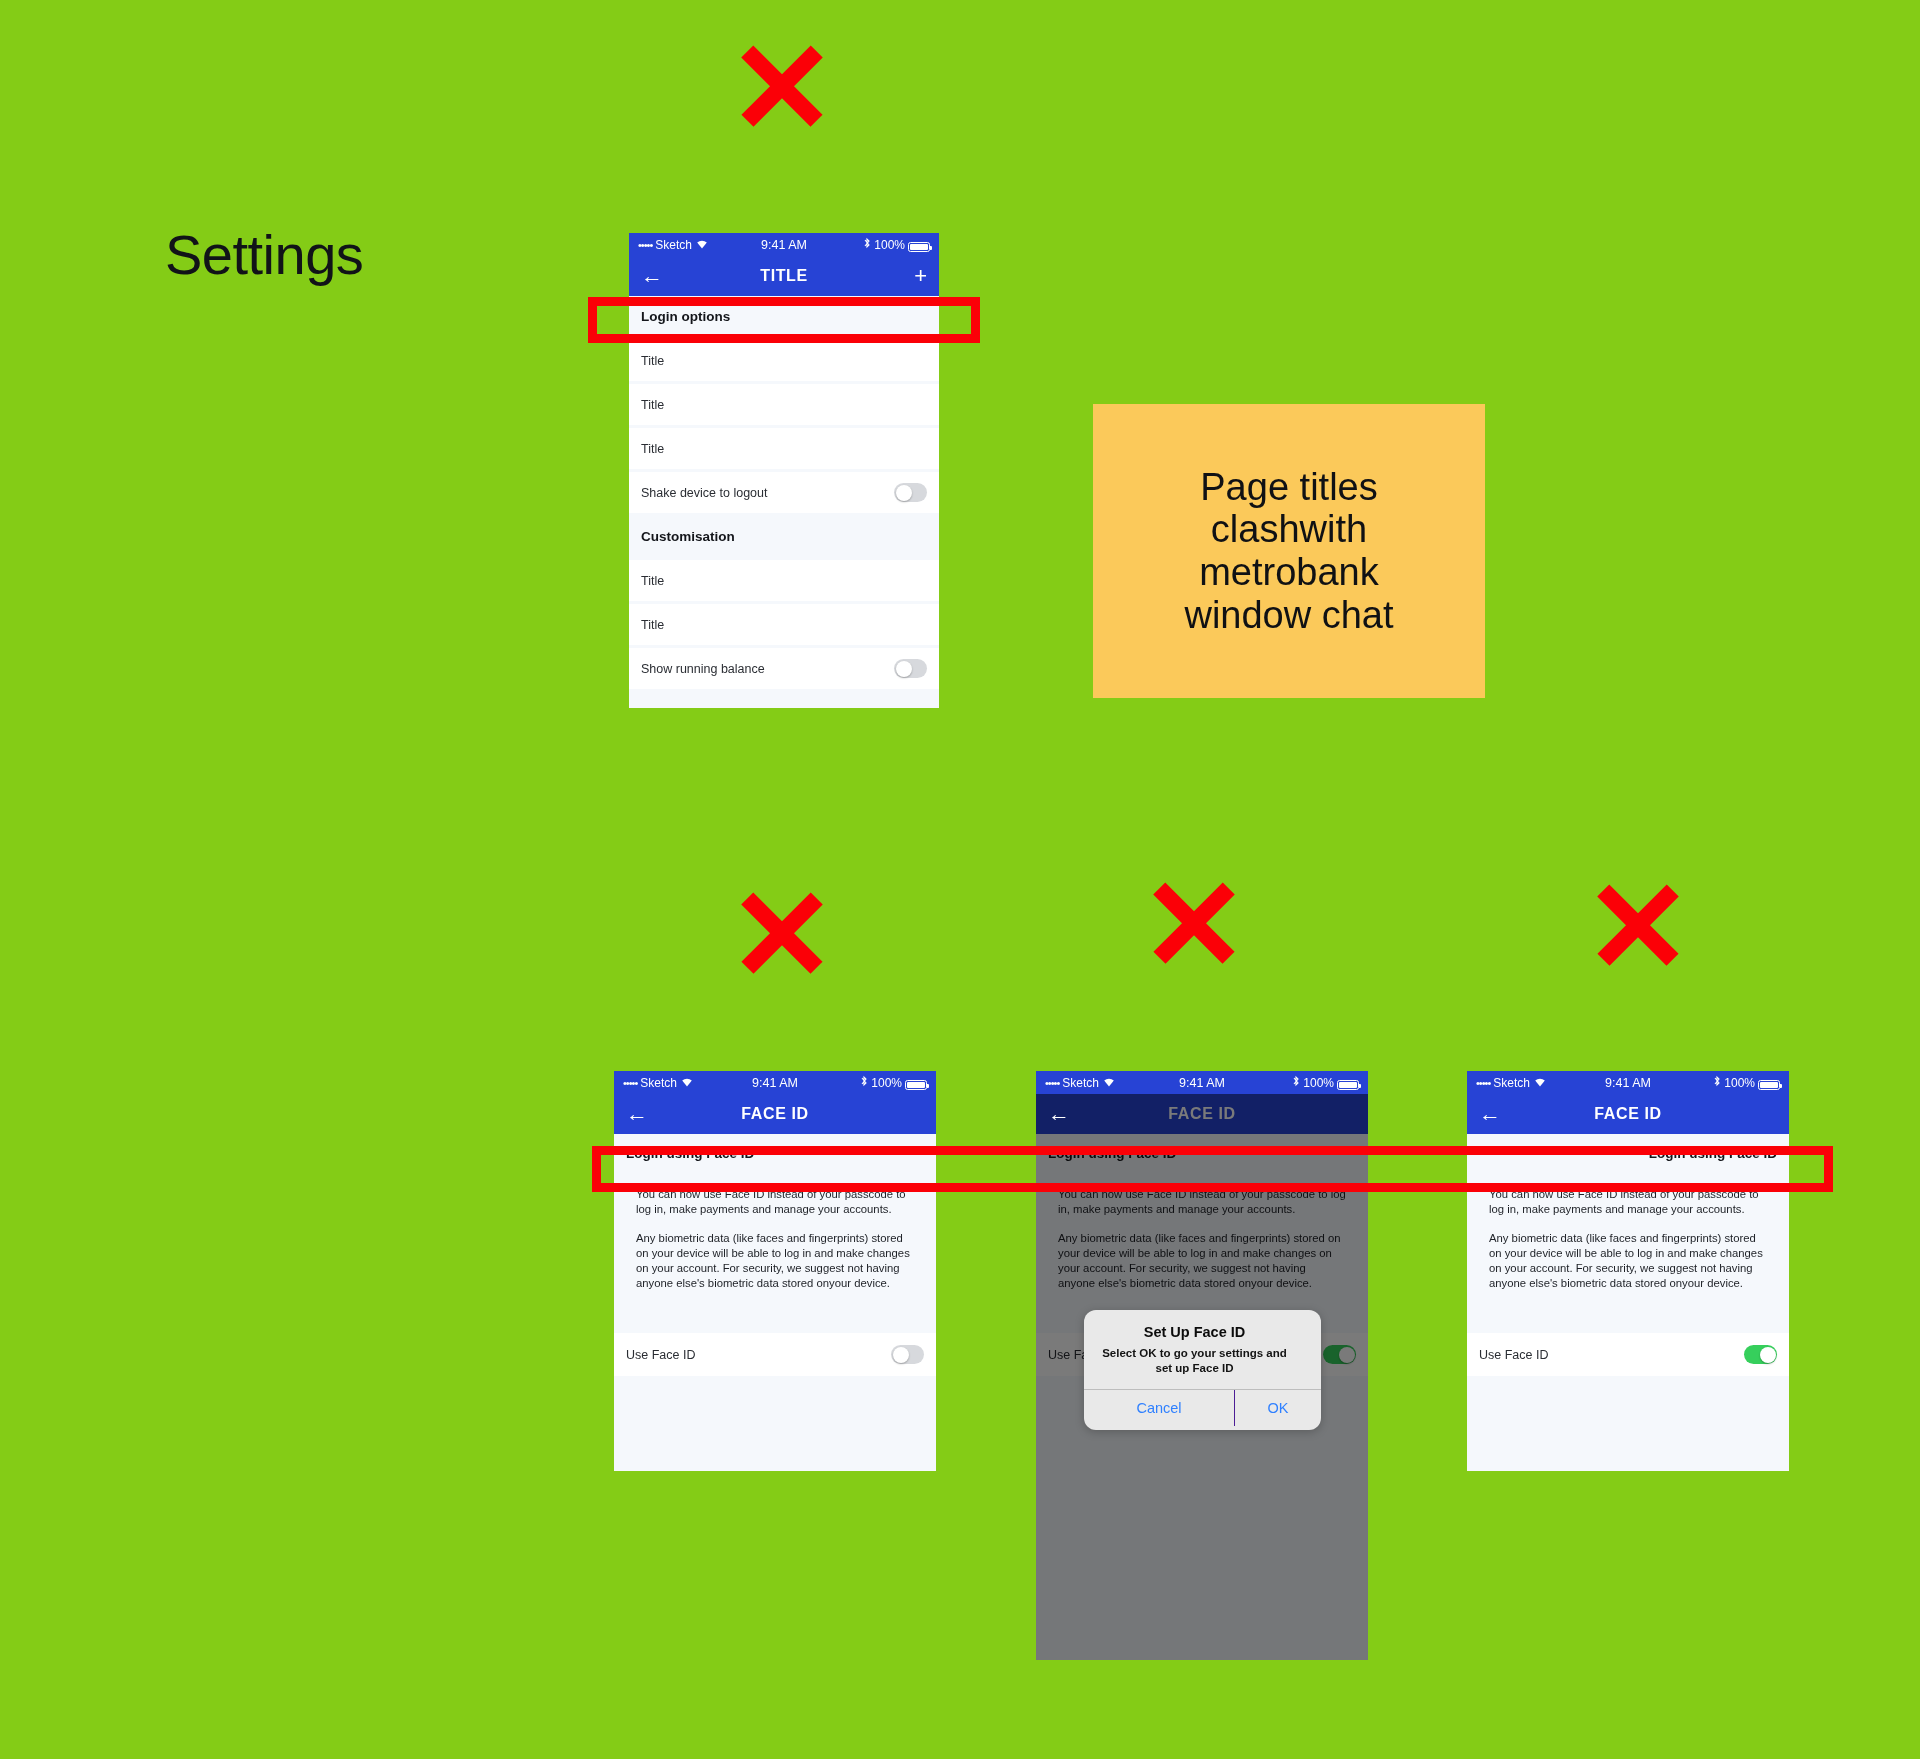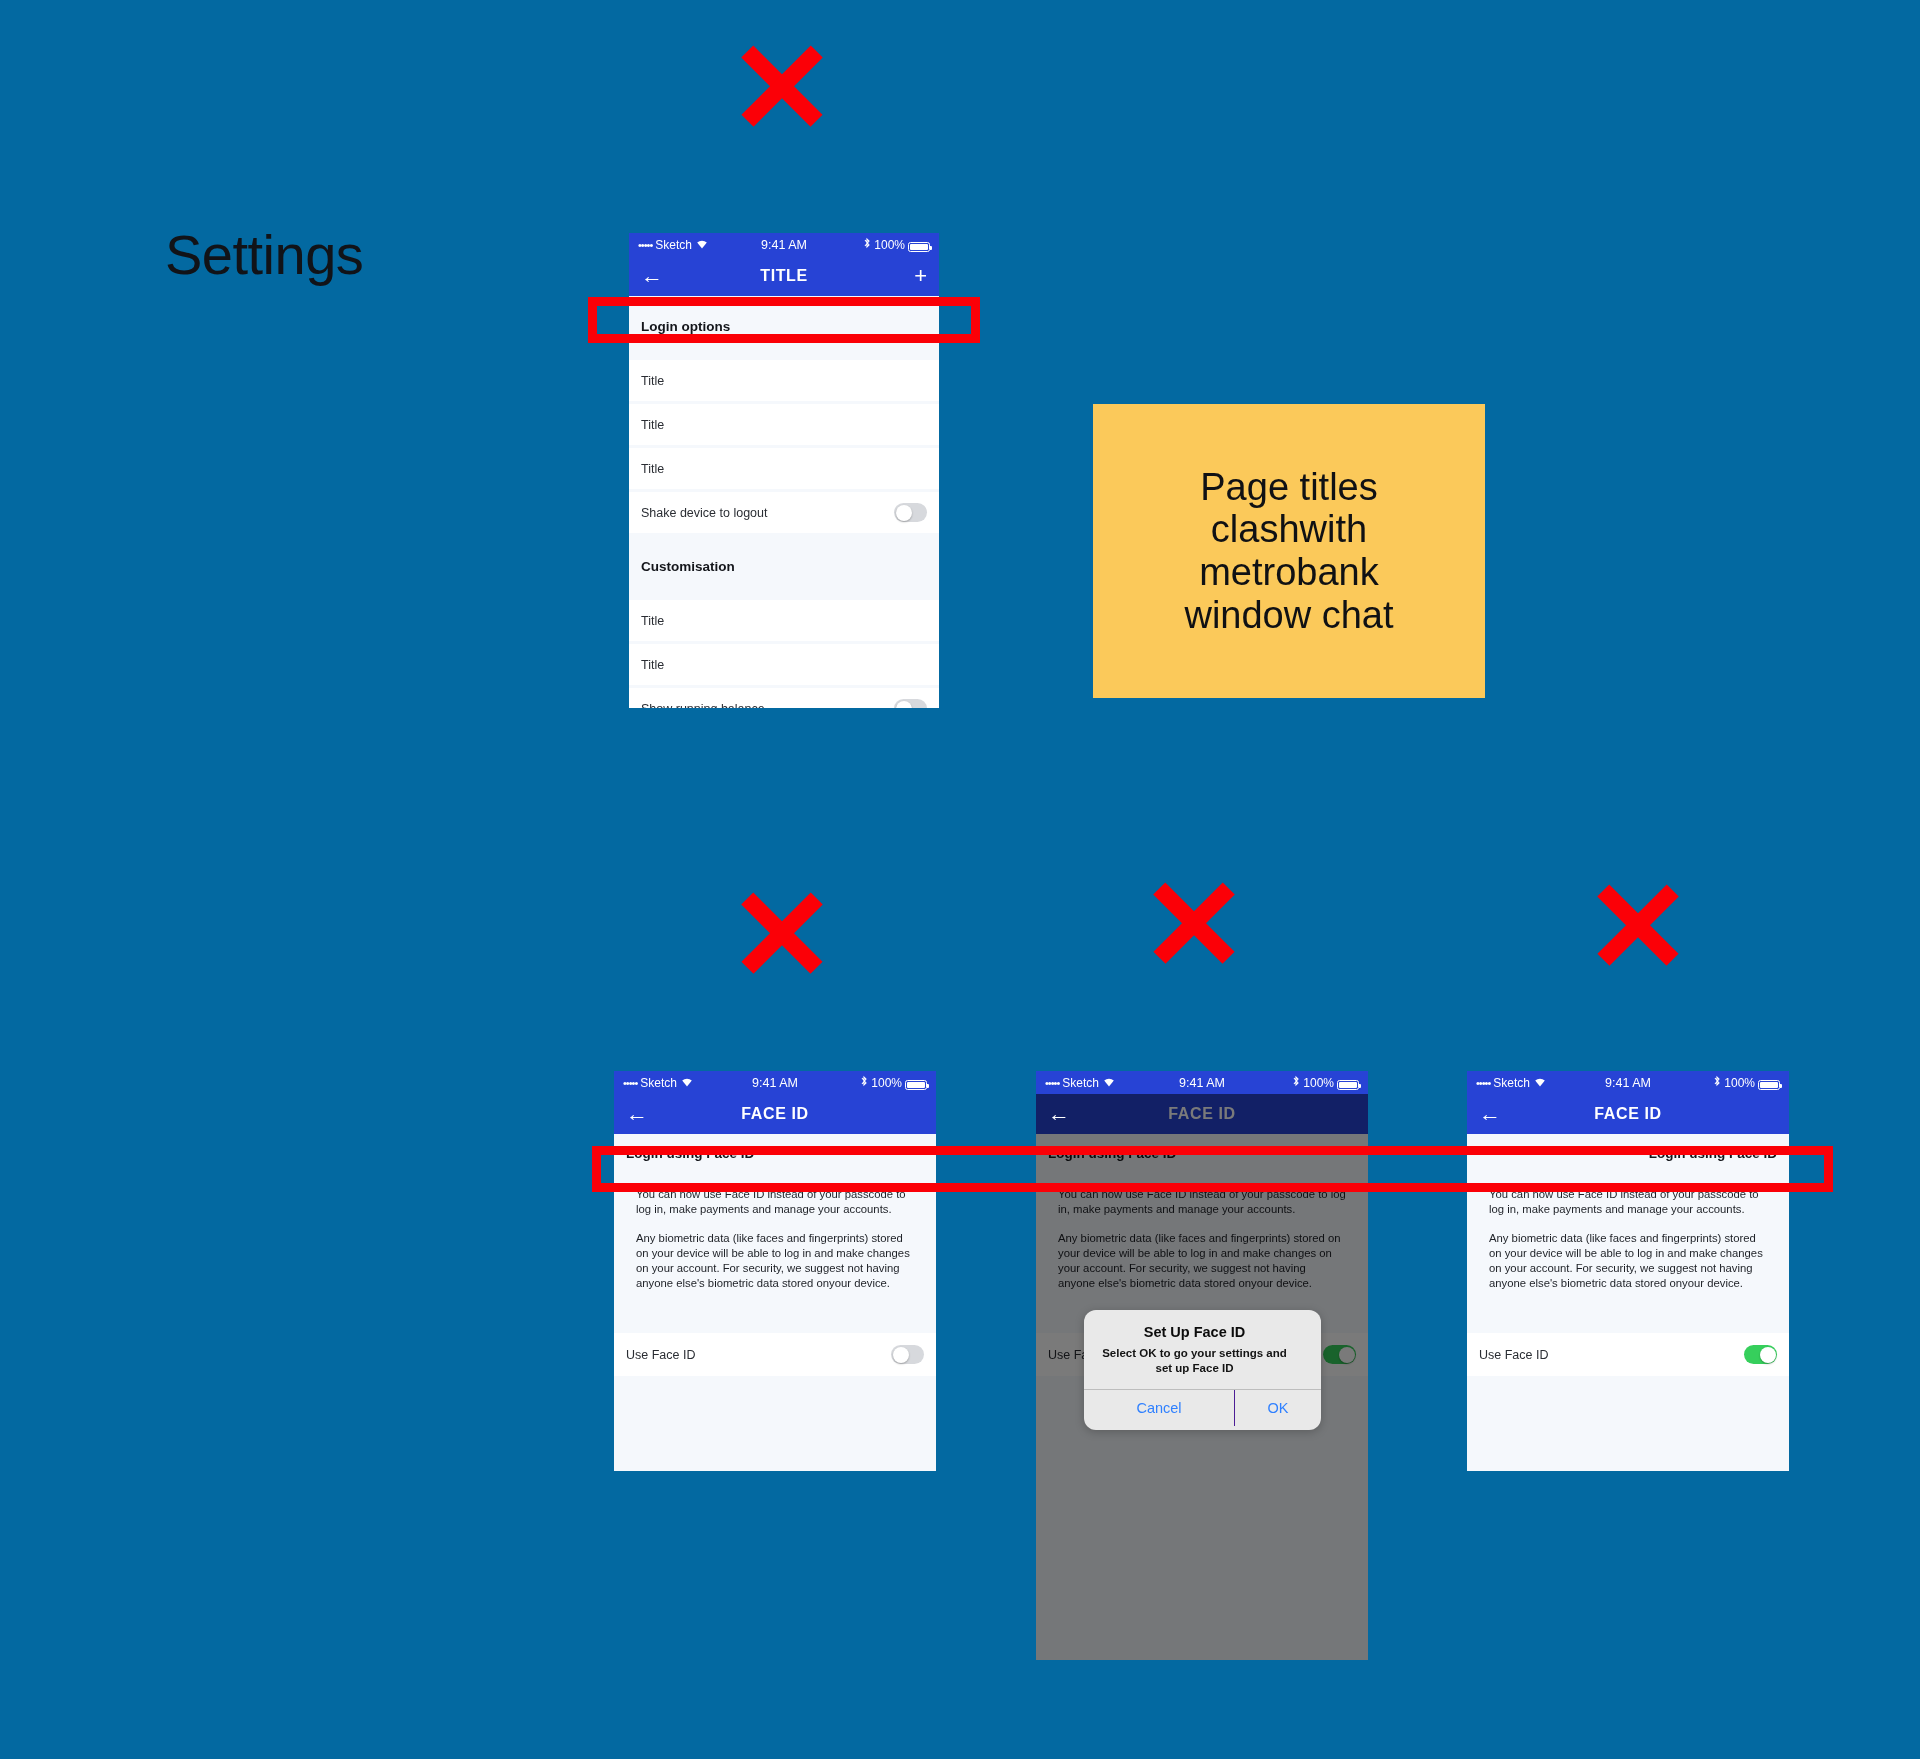--- a/index.html
+++ b/index.html
@@ -8,21 +8,21 @@
     width: 1920px;
     height: 1759px;
     background: #f4f7fb;
     font-family: "Liberation Sans", sans-serif;
     overflow: hidden;
   }
   #board {
     position: relative;
     width: 1920px;
     height: 1759px;
-    background: #0369a1;
+    background: #84cc16;
   }
 
   
   .x-mark { position: absolute; }
   .x-mark span {
     position: absolute;
     left: 50%; top: 50%;
     width: 100%; height: 17%;
     background: #fb0007;
     transform-origin: center;
@@ -100,21 +100,21 @@
     display: flex; align-items: center; justify-content: space-between;
     padding: 0 12px; position: relative;
   }
   .navbar .nav-title {
     position: absolute; left: 0; right: 0; text-align: center;
     font-size: 16px; font-weight: 700; letter-spacing: 0.6px;
   }
   .nav-ico { font-size: 22px; line-height: 1; z-index: 2; font-weight: 300; }
 
   .section-head {
-    background: #f5f8fc; padding: 23px 12px;
+    background: #f5f8fc; padding: 13px 12px;
     font-size: 13.5px; font-weight: 700; color: #14161b;
   }
   .row {
     background: #ffffff; height: 41px; margin-top: 3px;
     display: flex; align-items: center; justify-content: space-between;
     padding: 0 12px; font-size: 12.5px; color: #2a2d33;
   }
   .toggle {
     width: 33px; height: 19px; border-radius: 10px; background: #d7d9dd;
     position: relative; flex: none;

